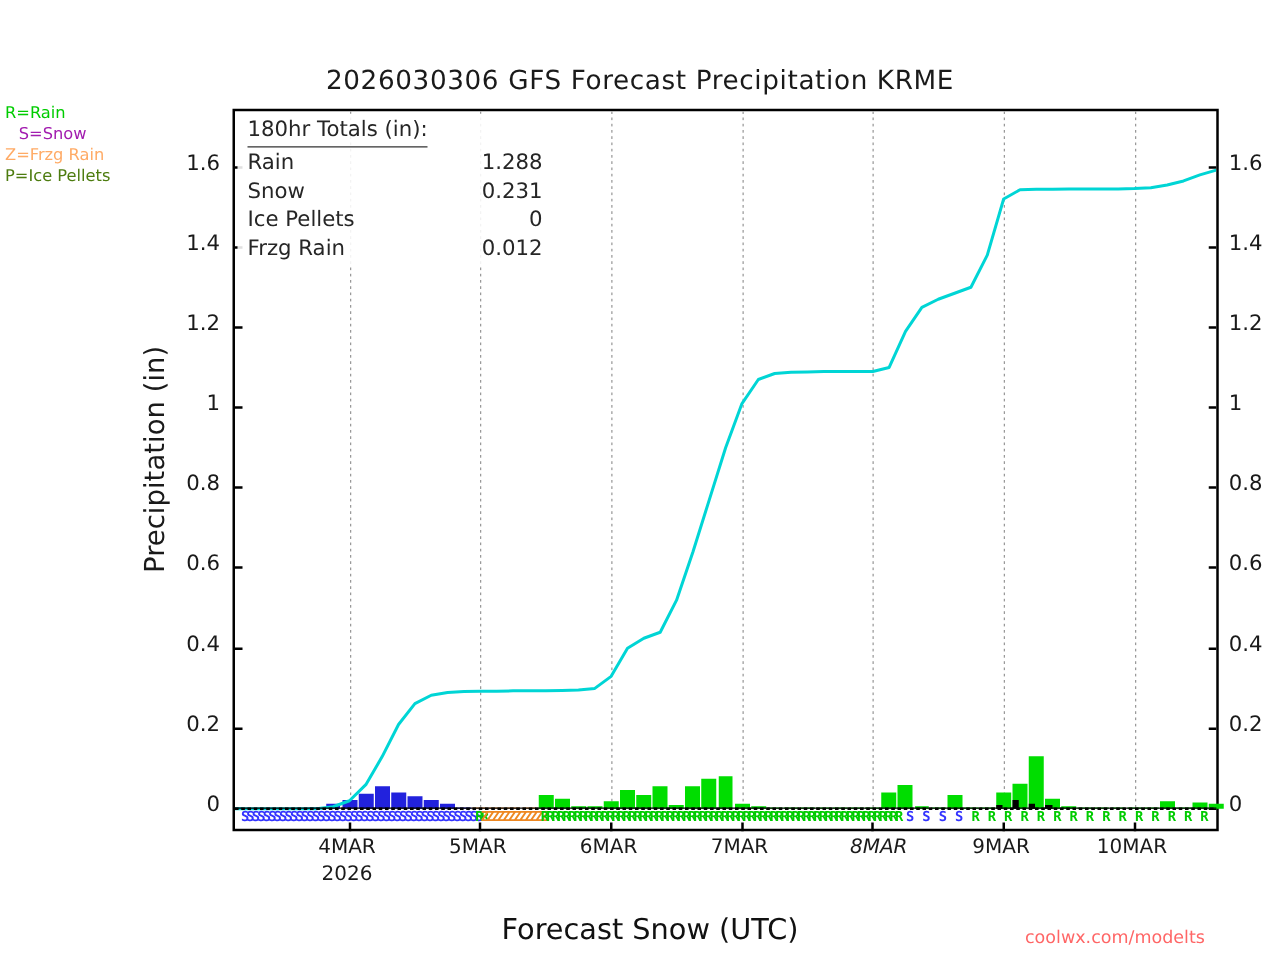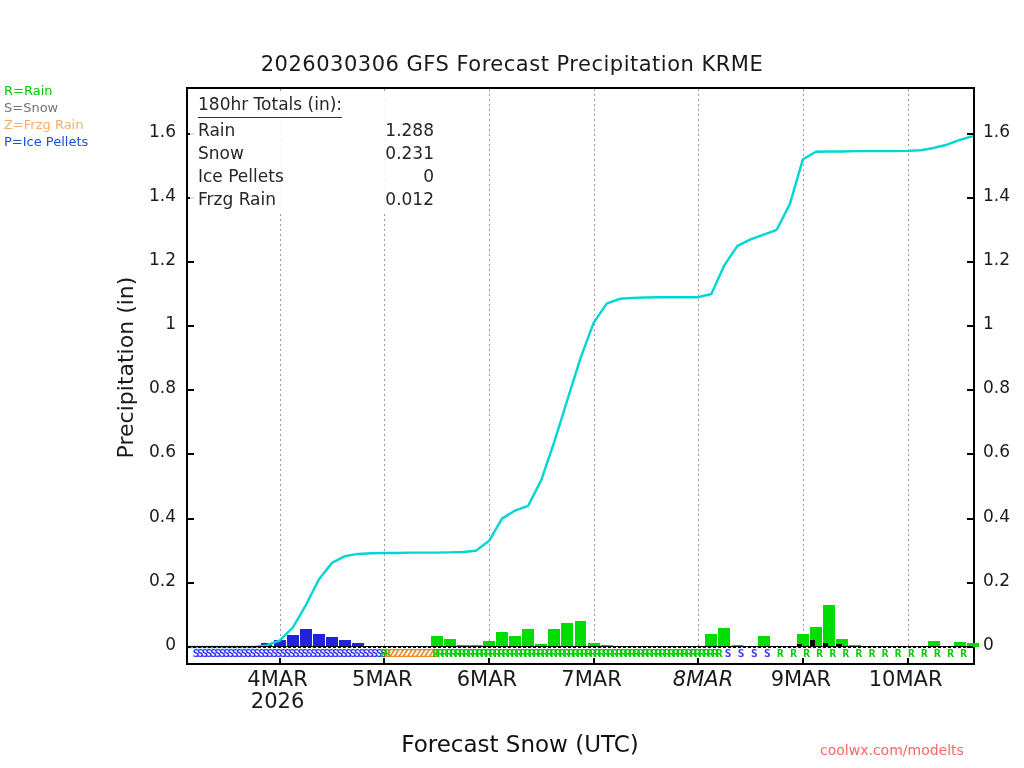--- a/index.html
+++ b/index.html
@@ -12,23 +12,23 @@
 
   .title{
     position:absolute;left:0;top:52px;width:1024px;text-align:center;
     font-size:21px;color:#1a1a1a;letter-spacing:0.5px;
   }
 
   
   .typelegend{position:absolute;left:4px;top:82px;font-size:13px;line-height:17px;}
   .typelegend div{white-space:nowrap;}
   .lg-rain{color:#00cc00;}
-  .lg-snow{color:#737373;}
+  .lg-snow{color:#a21caf;margin-left:11px;}
   .lg-frzr{color:#ffab66;}
-  .lg-icep{color:#1d4ed8;text-align:center;}
+  .lg-icep{color:#4d7c0f;text-align:center;}
 
   
   .ytitle{
     position:absolute;left:-5px;top:355px;width:260px;text-align:center;
     transform:rotate(-90deg);transform-origin:center center;
     font-size:22px;color:#1a1a1a;
   }
 
   
   #plot{
@@ -37,21 +37,21 @@
   }
   #inner{position:absolute;left:0;top:0;right:0;bottom:0;}
   .gridline{position:absolute;top:0;bottom:0;width:1px;
     background-image:linear-gradient(to bottom,#999 50%,rgba(255,255,255,0) 0%);
     background-size:1px 5px;background-repeat:repeat-y;}
 
   .ytick{position:absolute;right:0;width:6px;height:2px;background:#000;}
   .ytick.l{left:0;right:auto;}
   .ylabel{position:absolute;font-size:17px;color:#1a1a1a;white-space:nowrap;}
   .xtickmark{position:absolute;bottom:-1px;width:2px;height:7px;background:#000;}
-  .xlabel{position:absolute;font-size:21px;color:#1a1a1a;white-space:nowrap;text-align:center;}
+  .xlabel{position:absolute;font-size:16px;color:#1a1a1a;white-space:nowrap;text-align:center;}
 
   
   .totalsbox{
     position:absolute;left:2px;top:2px;width:248px;
     font-size:17px;color:#262626;line-height:23px;padding:2px 4px 2px 8px;
     box-sizing:border-box;background:rgba(255,255,255,0.88);
   }
   .totalsbox .hdr{border-bottom:1.5px solid #333;display:inline-block;padding-bottom:1px;margin-bottom:1px;}
   .trow{display:flex;justify-content:space-between;}
   .trow .k{}

